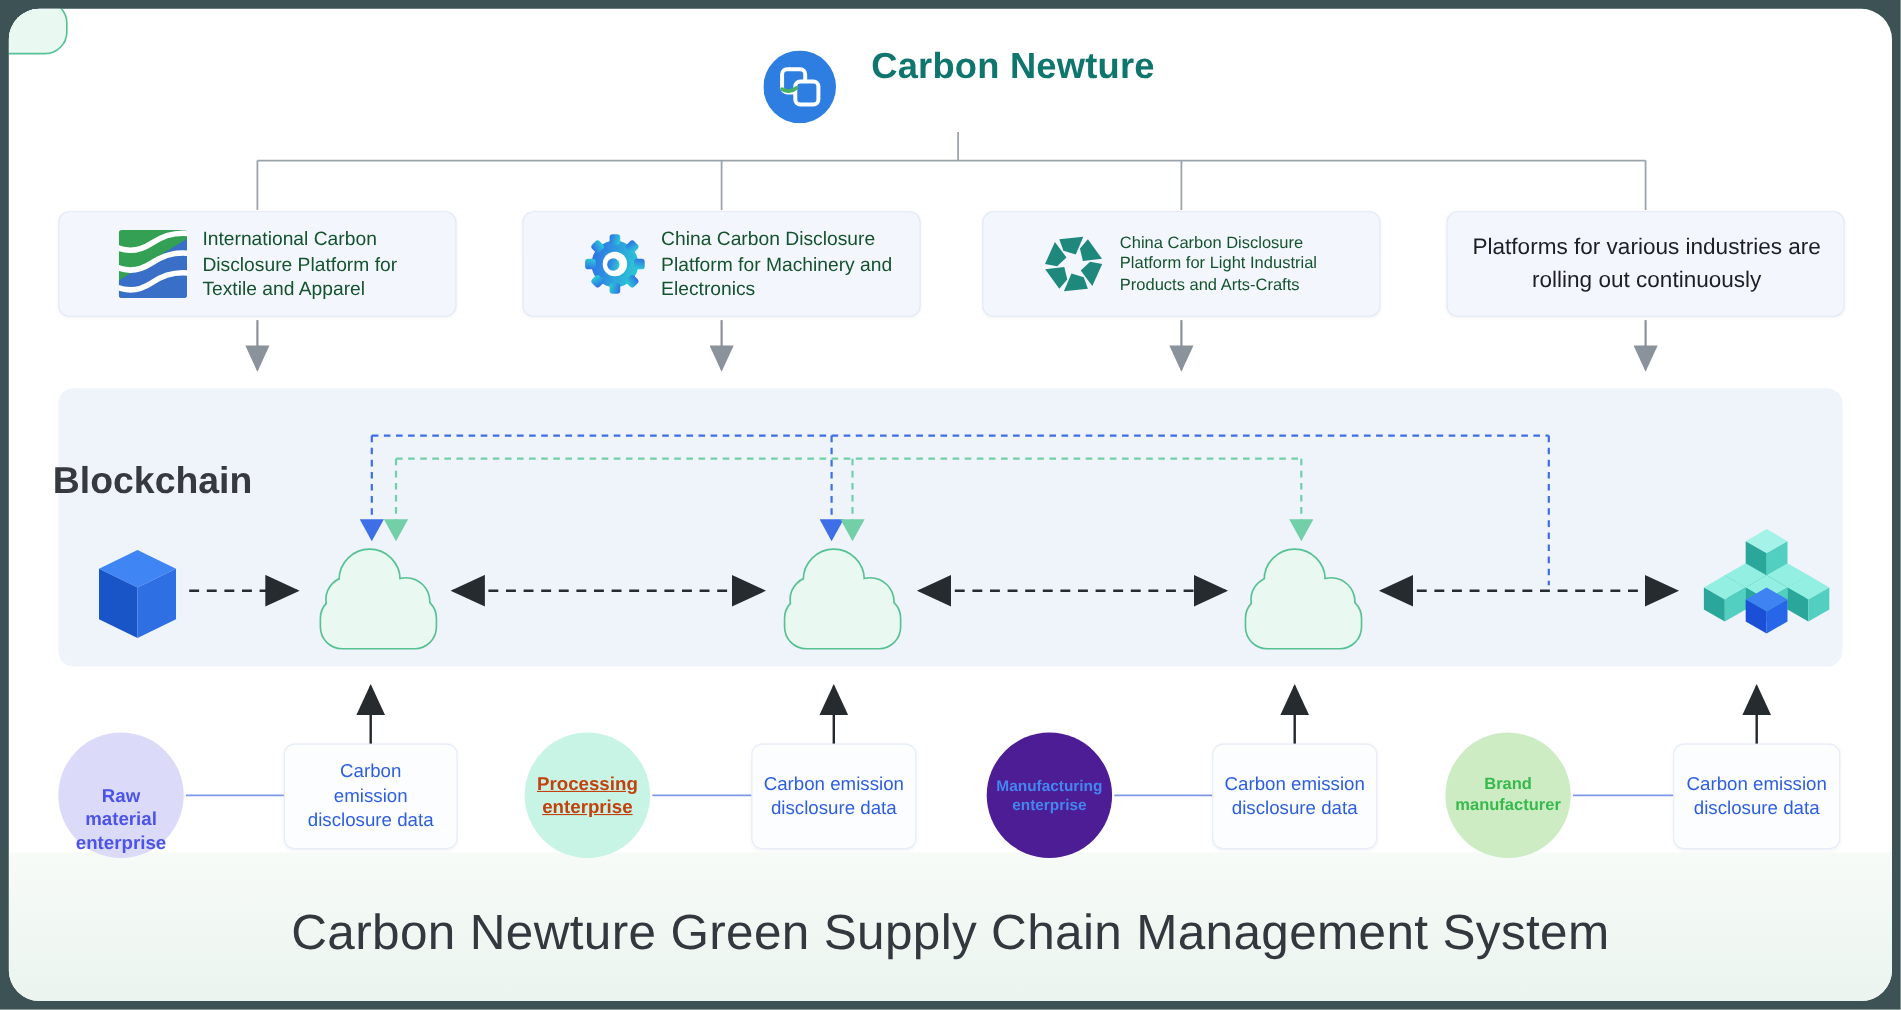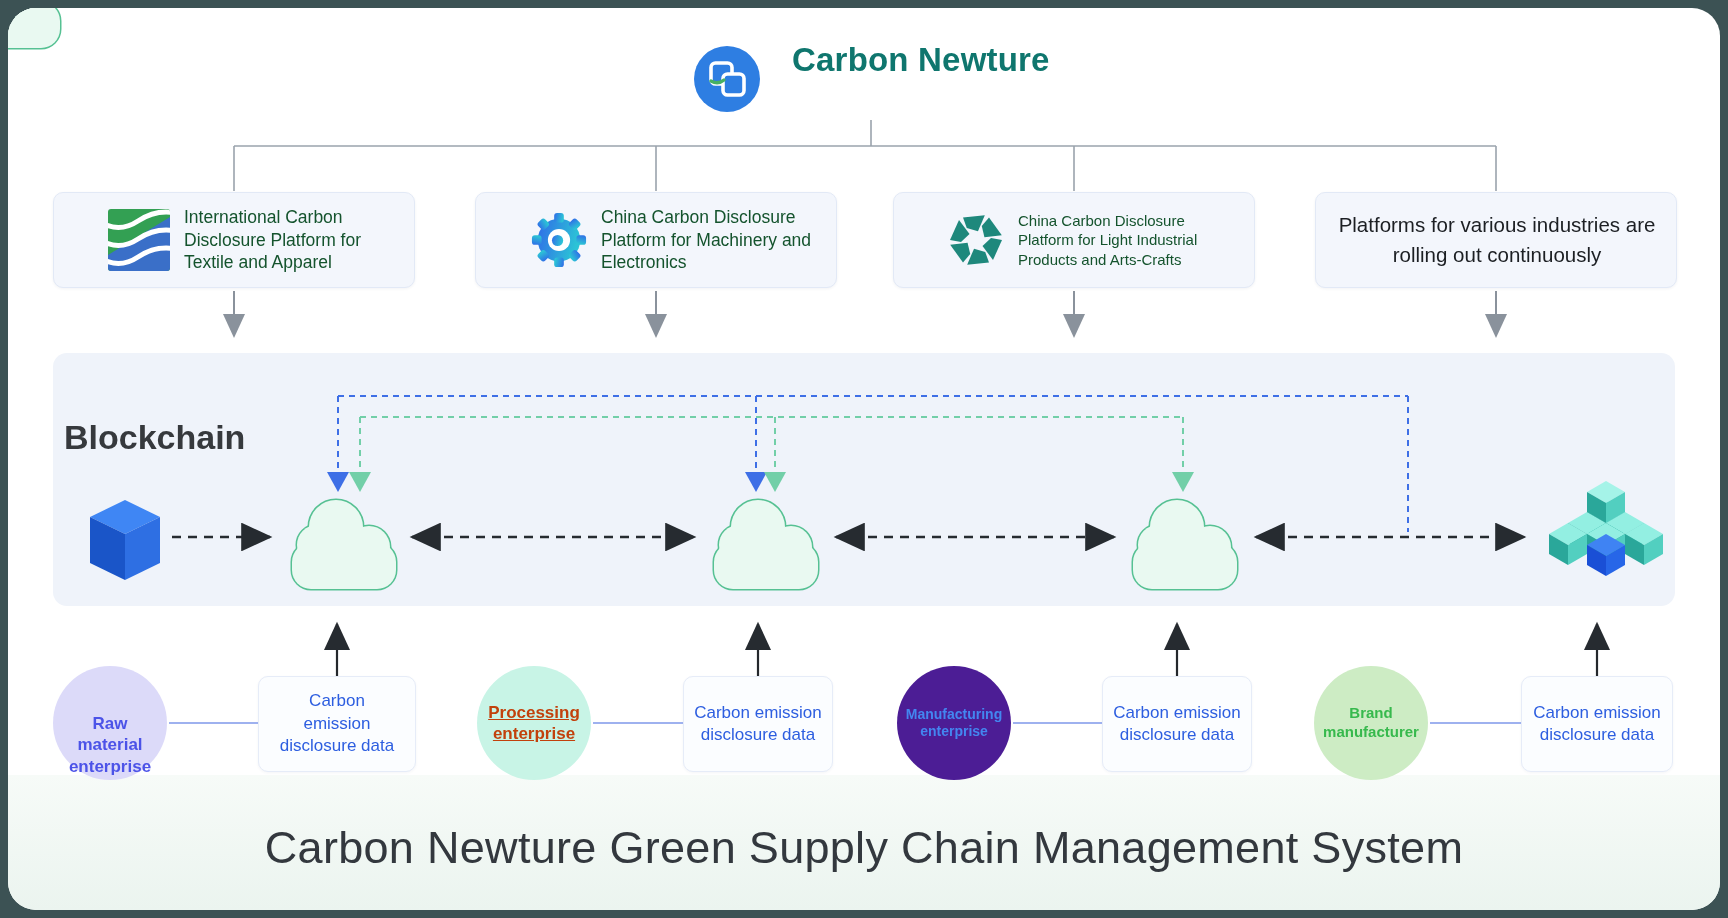--- a/index.html
+++ b/index.html
@@ -17,21 +17,21 @@
   .pbox{position:absolute;top:184px;height:96px;background:#f3f6fc;border:1px solid #e2e9f6;
         border-radius:10px;box-shadow:0 1px 3px rgba(30,50,90,.06);
         display:flex;align-items:center;box-sizing:border-box;}
   .pbox .icon{flex:0 0 auto;display:flex;align-items:center;justify-content:center;}
   .pbox .label{font-weight:normal;color:#14532d;font-size:17.5px;line-height:1.3;}
   .pbox.b3 .label{font-size:15px;}
   .pbox.b4 .label{font-weight:500;font-size:20.5px;line-height:1.45;color:#1c1f23;}
   
   .panel{position:absolute;left:45px;top:345px;width:1622px;height:253px;background:#eff3fa;
          border-radius:14px;}
-  .panel-label{position:absolute;left:56px;top:410px;font-size:34px;font-weight:600;color:#36393d;}
+  .panel-label{position:absolute;left:40px;top:410px;font-size:34px;font-weight:600;color:#36393d;}
   .cloud-label{position:absolute;width:120px;text-align:center;font-size:27px;font-weight:500;
                color:#4bbd8a;}
   
   .ent-circle{position:absolute;width:114px;height:114px;border-radius:50%;
               display:flex;align-items:center;justify-content:center;text-align:center;
               font-weight:600;font-size:17px;line-height:1.25;}
   .ent-circle.c1{background:#dcdaf9;color:#4c53e8;}
   .ent-circle.c2{background:#c8f4e6;color:#c2410c;text-decoration:underline;}
   .ent-circle.c3{background:#4c1d95;color:#4386f0;font-size:14px;}
   .ent-circle.c4{background:#cdecc4;color:#37b94d;font-size:15px;}

